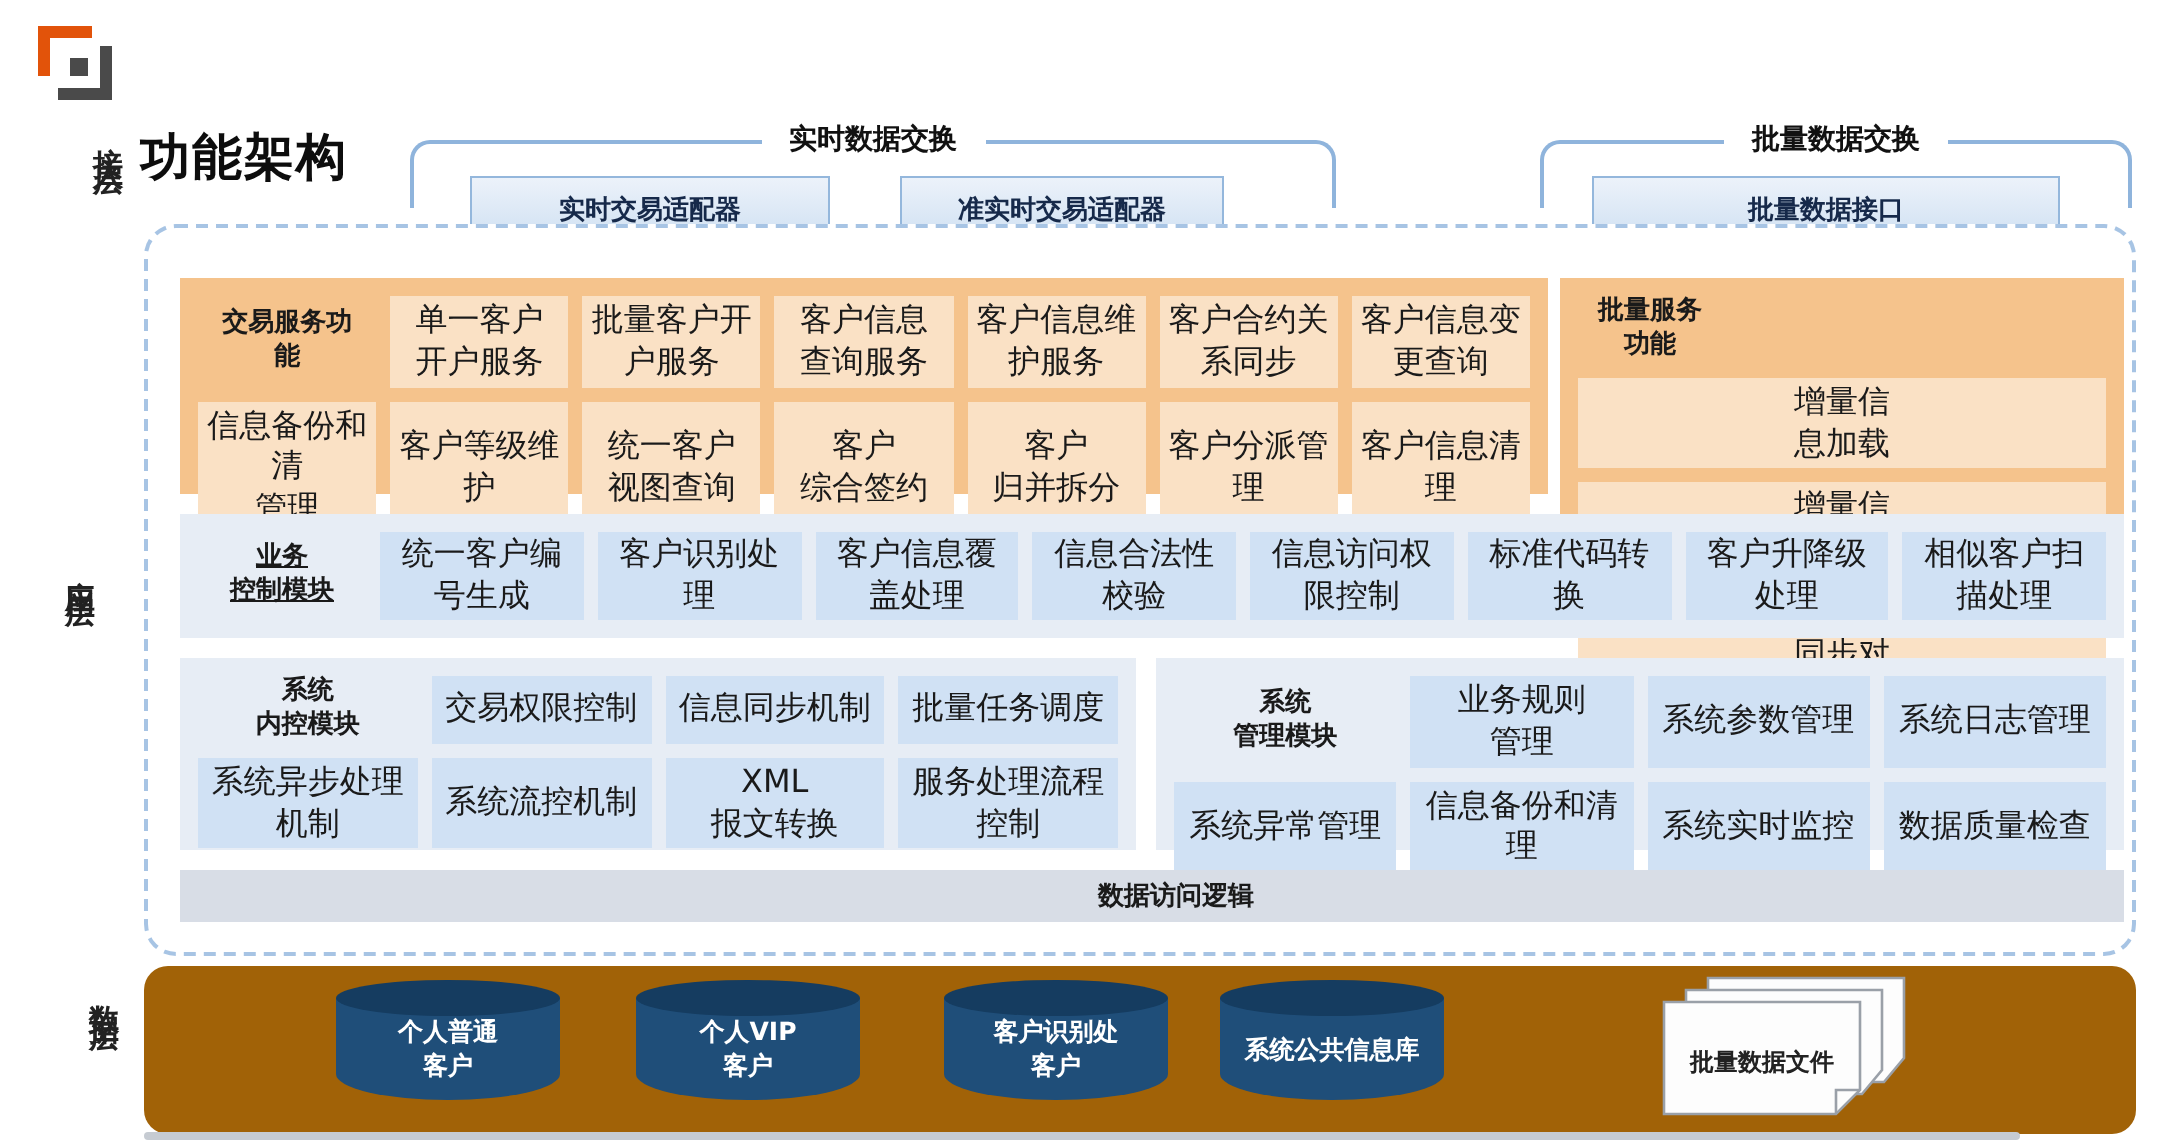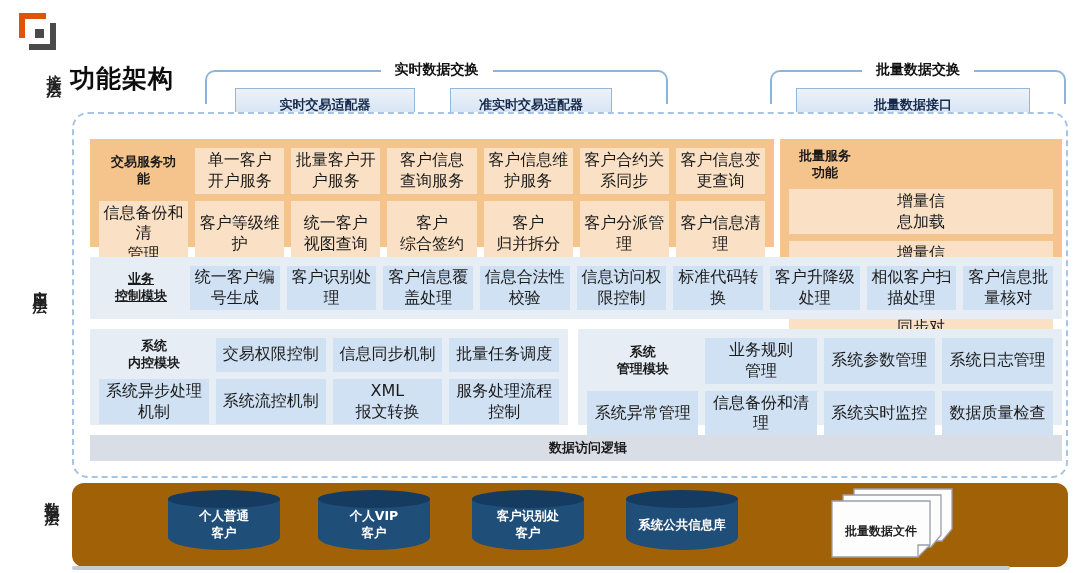--- a/index.html
+++ b/index.html
@@ -138,22 +138,20 @@
       <div class="box bbox">信息合法性
 校验</div>
       <div class="box bbox">信息访问权
 限控制</div>
       <div class="box bbox">标准代码转
 换</div>
       <div class="box bbox">客户升降级
 处理</div>
       <div class="box bbox">相似客户扫
 描处理</div>
-      <div class="box bbox">客户信息批
-量核对</div>
     </div>
 
     <div class="sec blue ic-sec">
       <div class="sec-label">系统
 内控模块</div>
       <div class="box bbox">交易权限控制</div>
       <div class="box bbox">信息同步机制</div>
       <div class="box bbox">批量任务调度</div>
       <div class="box bbox">系统异步处理
 机制</div>
@@ -193,21 +191,21 @@
       <div class="cyl-top"></div>
       <div class="cyl-text">个人VIP
 客户</div>
     </div>
     <div class="cyl" style="left:400px">
       <div class="cyl-body"></div>
       <div class="cyl-top"></div>
       <div class="cyl-text">客户识别处
 客户</div>
     </div>
-    <div class="cyl" style="left:554px">
+    <div class="cyl" style="left:538px">
       <div class="cyl-body"></div>
       <div class="cyl-top"></div>
       <div class="cyl-text">系统公共信息库</div>
     </div>
 
     <div class="doc-stack">
       <svg width="142" height="76" viewBox="0 0 142 76">
         <g fill="#FDFDFD" stroke="#9AA0A8" stroke-width="1.3">
           <path d="M36 2 H134 V42 L124 54 H36 Z"></path>
           <path d="M25 8 H123 V48 L113 60 H25 Z"></path>

